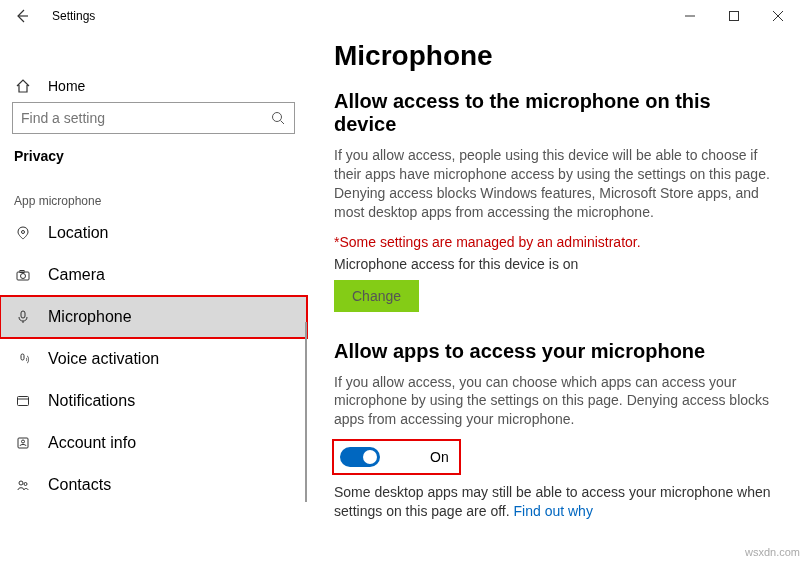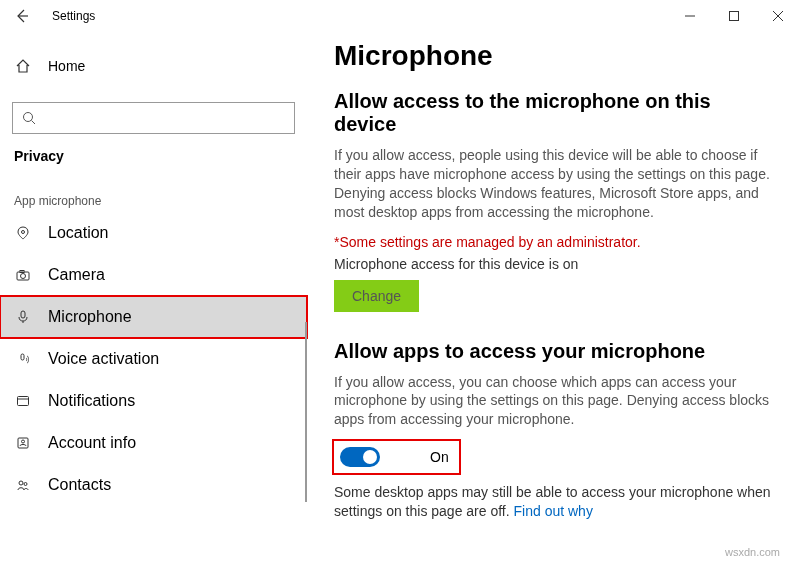--- a/index.html
+++ b/index.html
@@ -46,21 +46,21 @@
       content:"";
       position:absolute;
       right:0;
       top:290px;
       height:180px;
       width:2px;
       background:#999;
     }
     .home-row {
       display: flex;
-      align-items: flex-start;
+      align-items: flex-end;
       padding: 0 14px;
       height: 36px;
       cursor: pointer;
     }
     .home-row .icon { width: 18px; display:flex; justify-content:center;}
     .home-row .label { margin-left: 16px; font-size: 14px; }
     .search {
       margin: 8px 12px 0 12px;
       height: 32px;
       border: 1px solid #999;
@@ -145,21 +145,21 @@
       height: 14px;
       border-radius: 50%;
       background: #fff;
     }
     .toggle-label { margin-left: 12px; font-size: 14px; }
     .footer-text { font-size: 14px; color: #333; line-height: 1.35; }
     .footer-text a { color: #0067c0; text-decoration: none; cursor:pointer;}
     .watermark {
       position: absolute;
       bottom: 4px;
-      right: 20px;
+      right: 0;
       font-size: 11px;
       color: #aaa;
       text-align: center;
     }
   </style>
 </head>
 <body>
 
 <div class="titlebar">
   <div class="back">
@@ -193,20 +193,21 @@
   <div class="sidebar">
     <div class="home-row">
       <span class="icon">
         <svg width="16" height="16" viewBox="0 0 16 16">
             <path d="M2 8 L8 2 L14 8 M4 7 V14 H12 V7" stroke="#333" stroke-width="1.2" fill="none"></path>
           </svg>
       </span>
       <span class="label">Home</span>
     </div>
     <div class="search">
+      <input placeholder="Find a setting" style="">
       <span class="sicon">
         <svg width="14" height="14" viewBox="0 0 14 14">
             <circle cx="6" cy="6" r="4.5" stroke="#555" stroke-width="1" fill="none"></circle>
             <line x1="9.5" y1="9.5" x2="13" y2="13" stroke="#555" stroke-width="1"></line>
           </svg>
       </span>
     </div>
     <div class="group-title">Privacy</div>
     <div class="section-title">App microphone</div>
 

